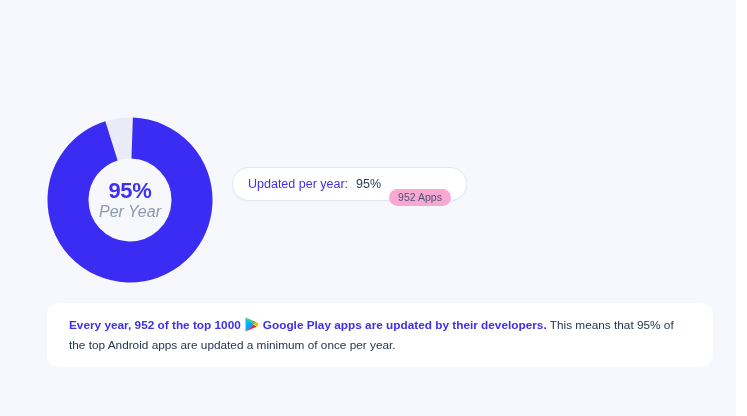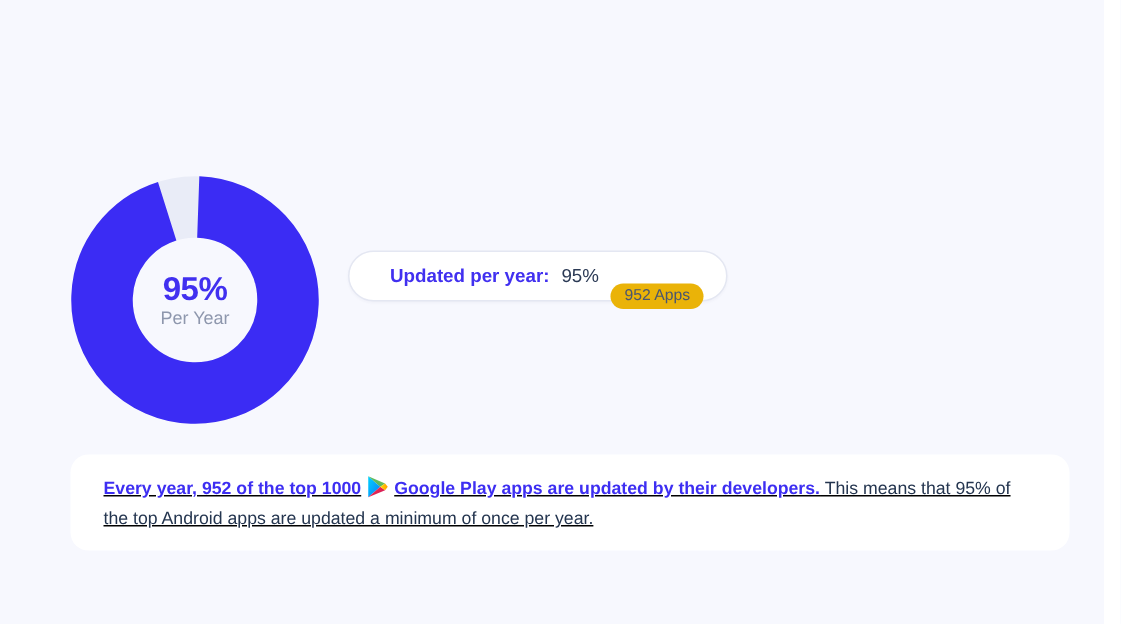--- a/index.html
+++ b/index.html
@@ -57,57 +57,57 @@
     pointer-events: none;
   }
   .donut-pct {
     font-size: 22px;
     font-weight: 700;
     color: #4130f0;
     line-height: 1.05;
     letter-spacing: -0.3px;
   }
   .donut-sub {
-    font-size: 12px;
+    font-size: 16px;
     color: #8e97ad;
     margin-top: 1px;
+    font-style: italic;
   }
 
   
   .tooltip {
     position: absolute;
     left: 232px;
     top: 167px;
     height: 34px;
     box-sizing: border-box;
     display: flex;
     align-items: center;
     gap: 8px;
     padding: 0 15px;
     background: #ffffff;
     border: 1px solid #e4e7f2;
     border-radius: 18px;
     box-shadow: 0 1px 2px rgba(40,50,90,0.04);
   }
   .tooltip-label {
     font-size: 12.5px;
-    font-weight: 700;
+    font-weight: 400;
     color: #4130f0;
     white-space: nowrap;
-    margin-left: 12px;
   }
   .tooltip-value {
     font-size: 12.5px;
     color: #2b3a55;
     white-space: nowrap;
   }
   .tooltip-badge {
     font-size: 10.5px;
     color: #4a5670;
-    background: #eab308;
+    background: #f9a8d4;
     border-radius: 10px;
     padding: 3px 9px 4px;
     white-space: nowrap;
     line-height: 1;
     margin-top: 27px;
   }
 
   
   .caption {
     position: absolute;
@@ -123,21 +123,20 @@
   .callout {
     position: absolute;
     left: 47px;
     top: 303px;
     width: 666px;
     height: 64px;
     box-sizing: border-box;
     background: #ffffff;
     border-radius: 12px;
     padding: 12px 20px 0 22px;
-    text-decoration: underline;
   }
   .callout-text {
     font-size: 11.8px;
     line-height: 1.72;
     color: #24354f;
   }
   .callout-text .hl {
     color: #3d2ef2;
     font-weight: 700;
   }

